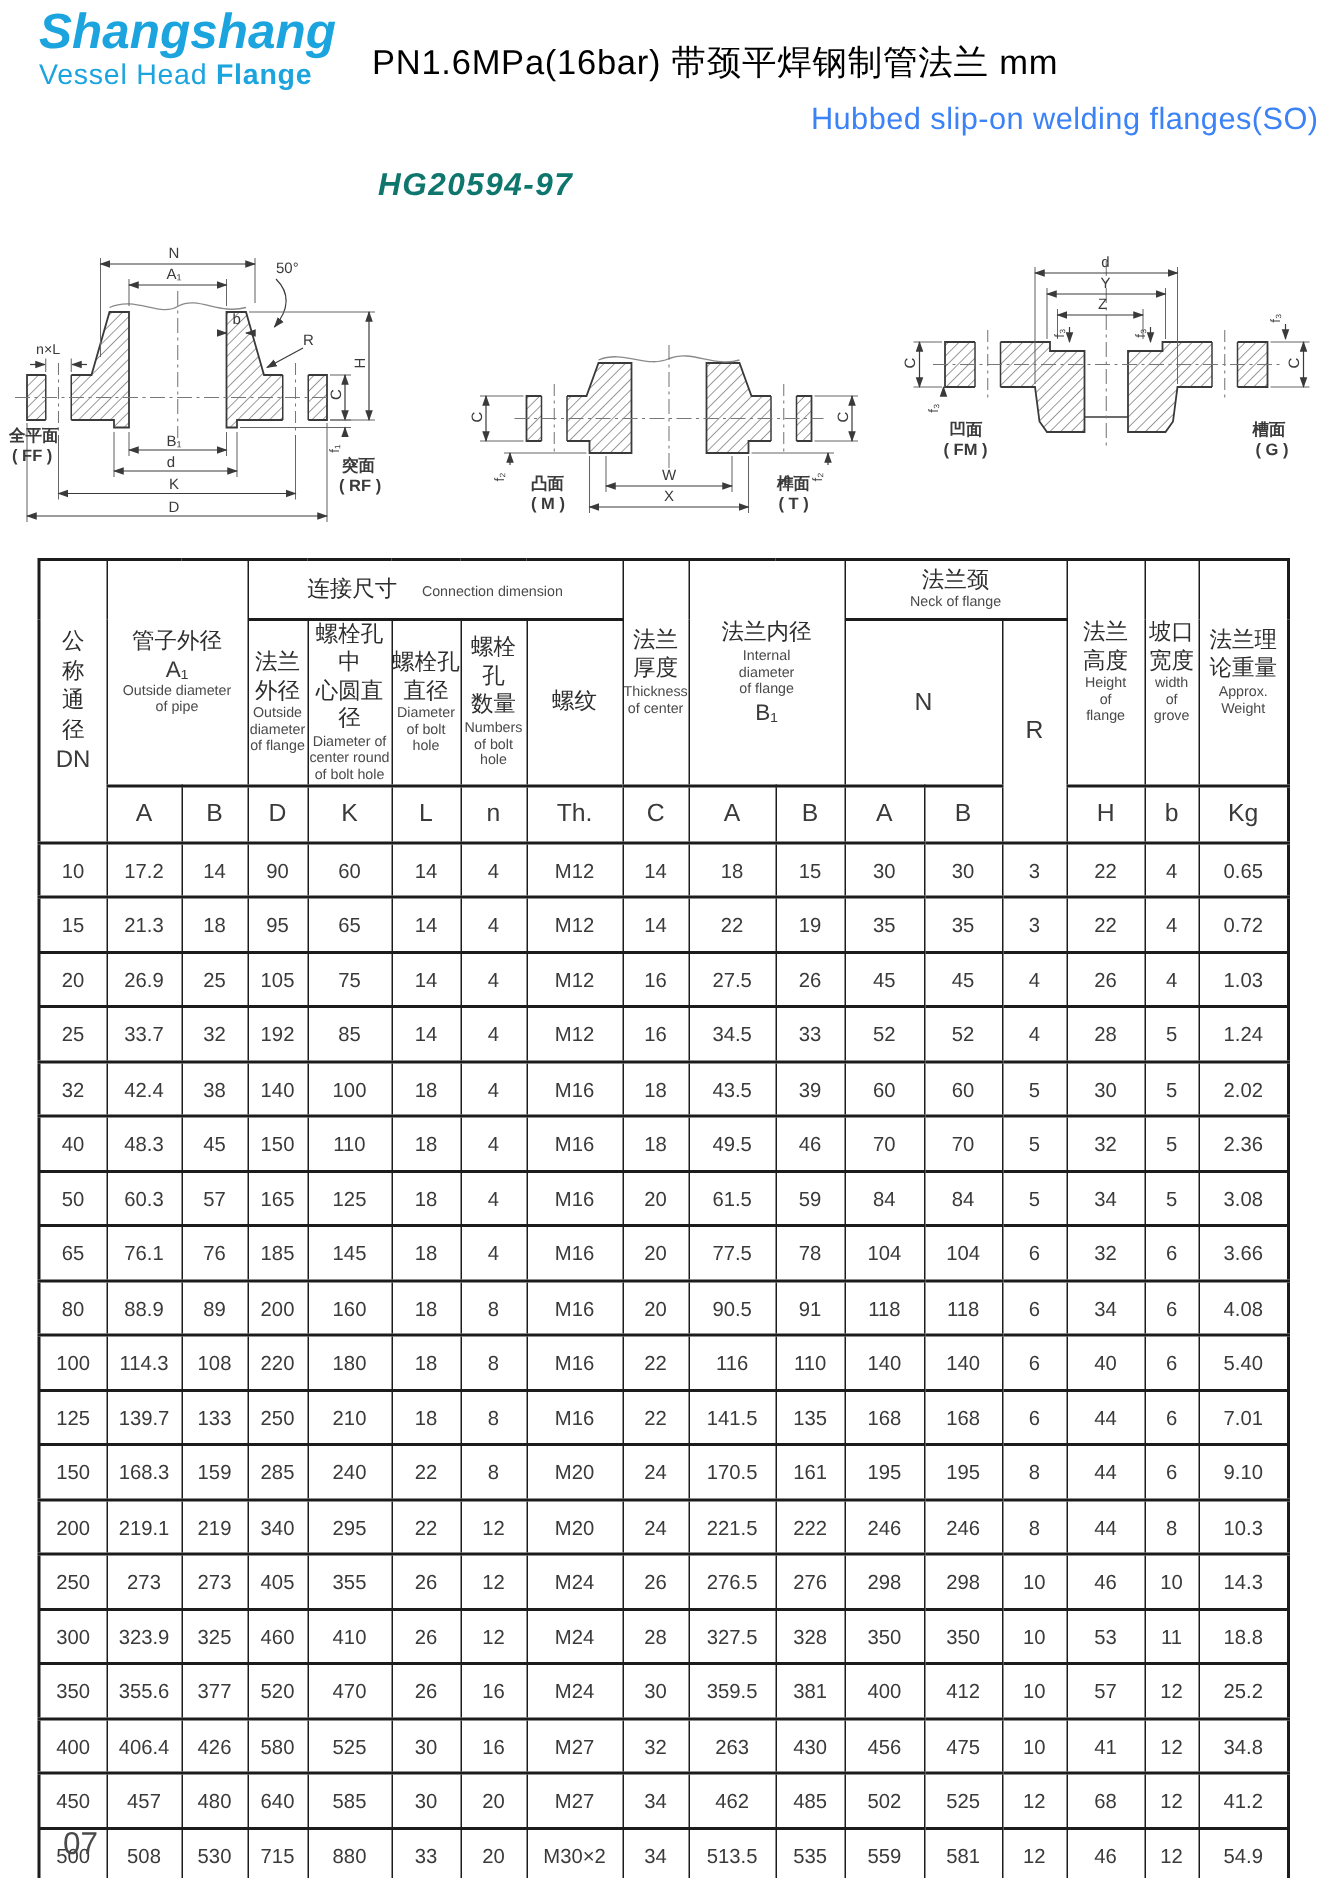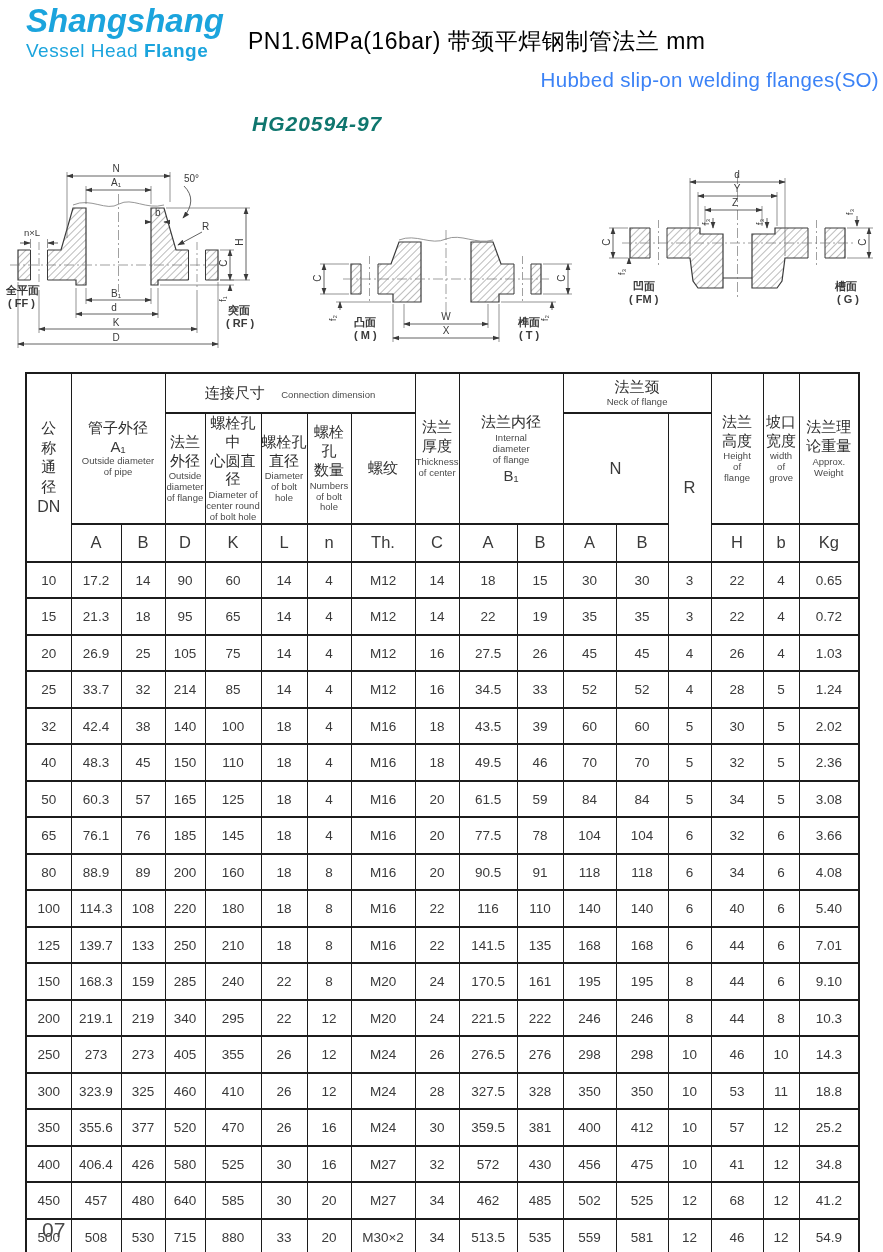--- a/index.html
+++ b/index.html
@@ -447,21 +447,21 @@
           <td>45</td>
           <td>4</td>
           <td>26</td>
           <td>4</td>
           <td>1.03</td>
         </tr>
         <tr>
           <td>25</td>
           <td>33.7</td>
           <td>32</td>
-          <td>214</td>
+          <td>192</td>
           <td>85</td>
           <td>14</td>
           <td>4</td>
           <td>M12</td>
           <td>16</td>
           <td>34.5</td>
           <td>33</td>
           <td>52</td>
           <td>52</td>
           <td>4</td>
@@ -700,21 +700,21 @@
         <tr>
           <td>400</td>
           <td>406.4</td>
           <td>426</td>
           <td>580</td>
           <td>525</td>
           <td>30</td>
           <td>16</td>
           <td>M27</td>
           <td>32</td>
-          <td>572</td>
+          <td>263</td>
           <td>430</td>
           <td>456</td>
           <td>475</td>
           <td>10</td>
           <td>41</td>
           <td>12</td>
           <td>34.8</td>
         </tr>
         <tr>
           <td>450</td>

